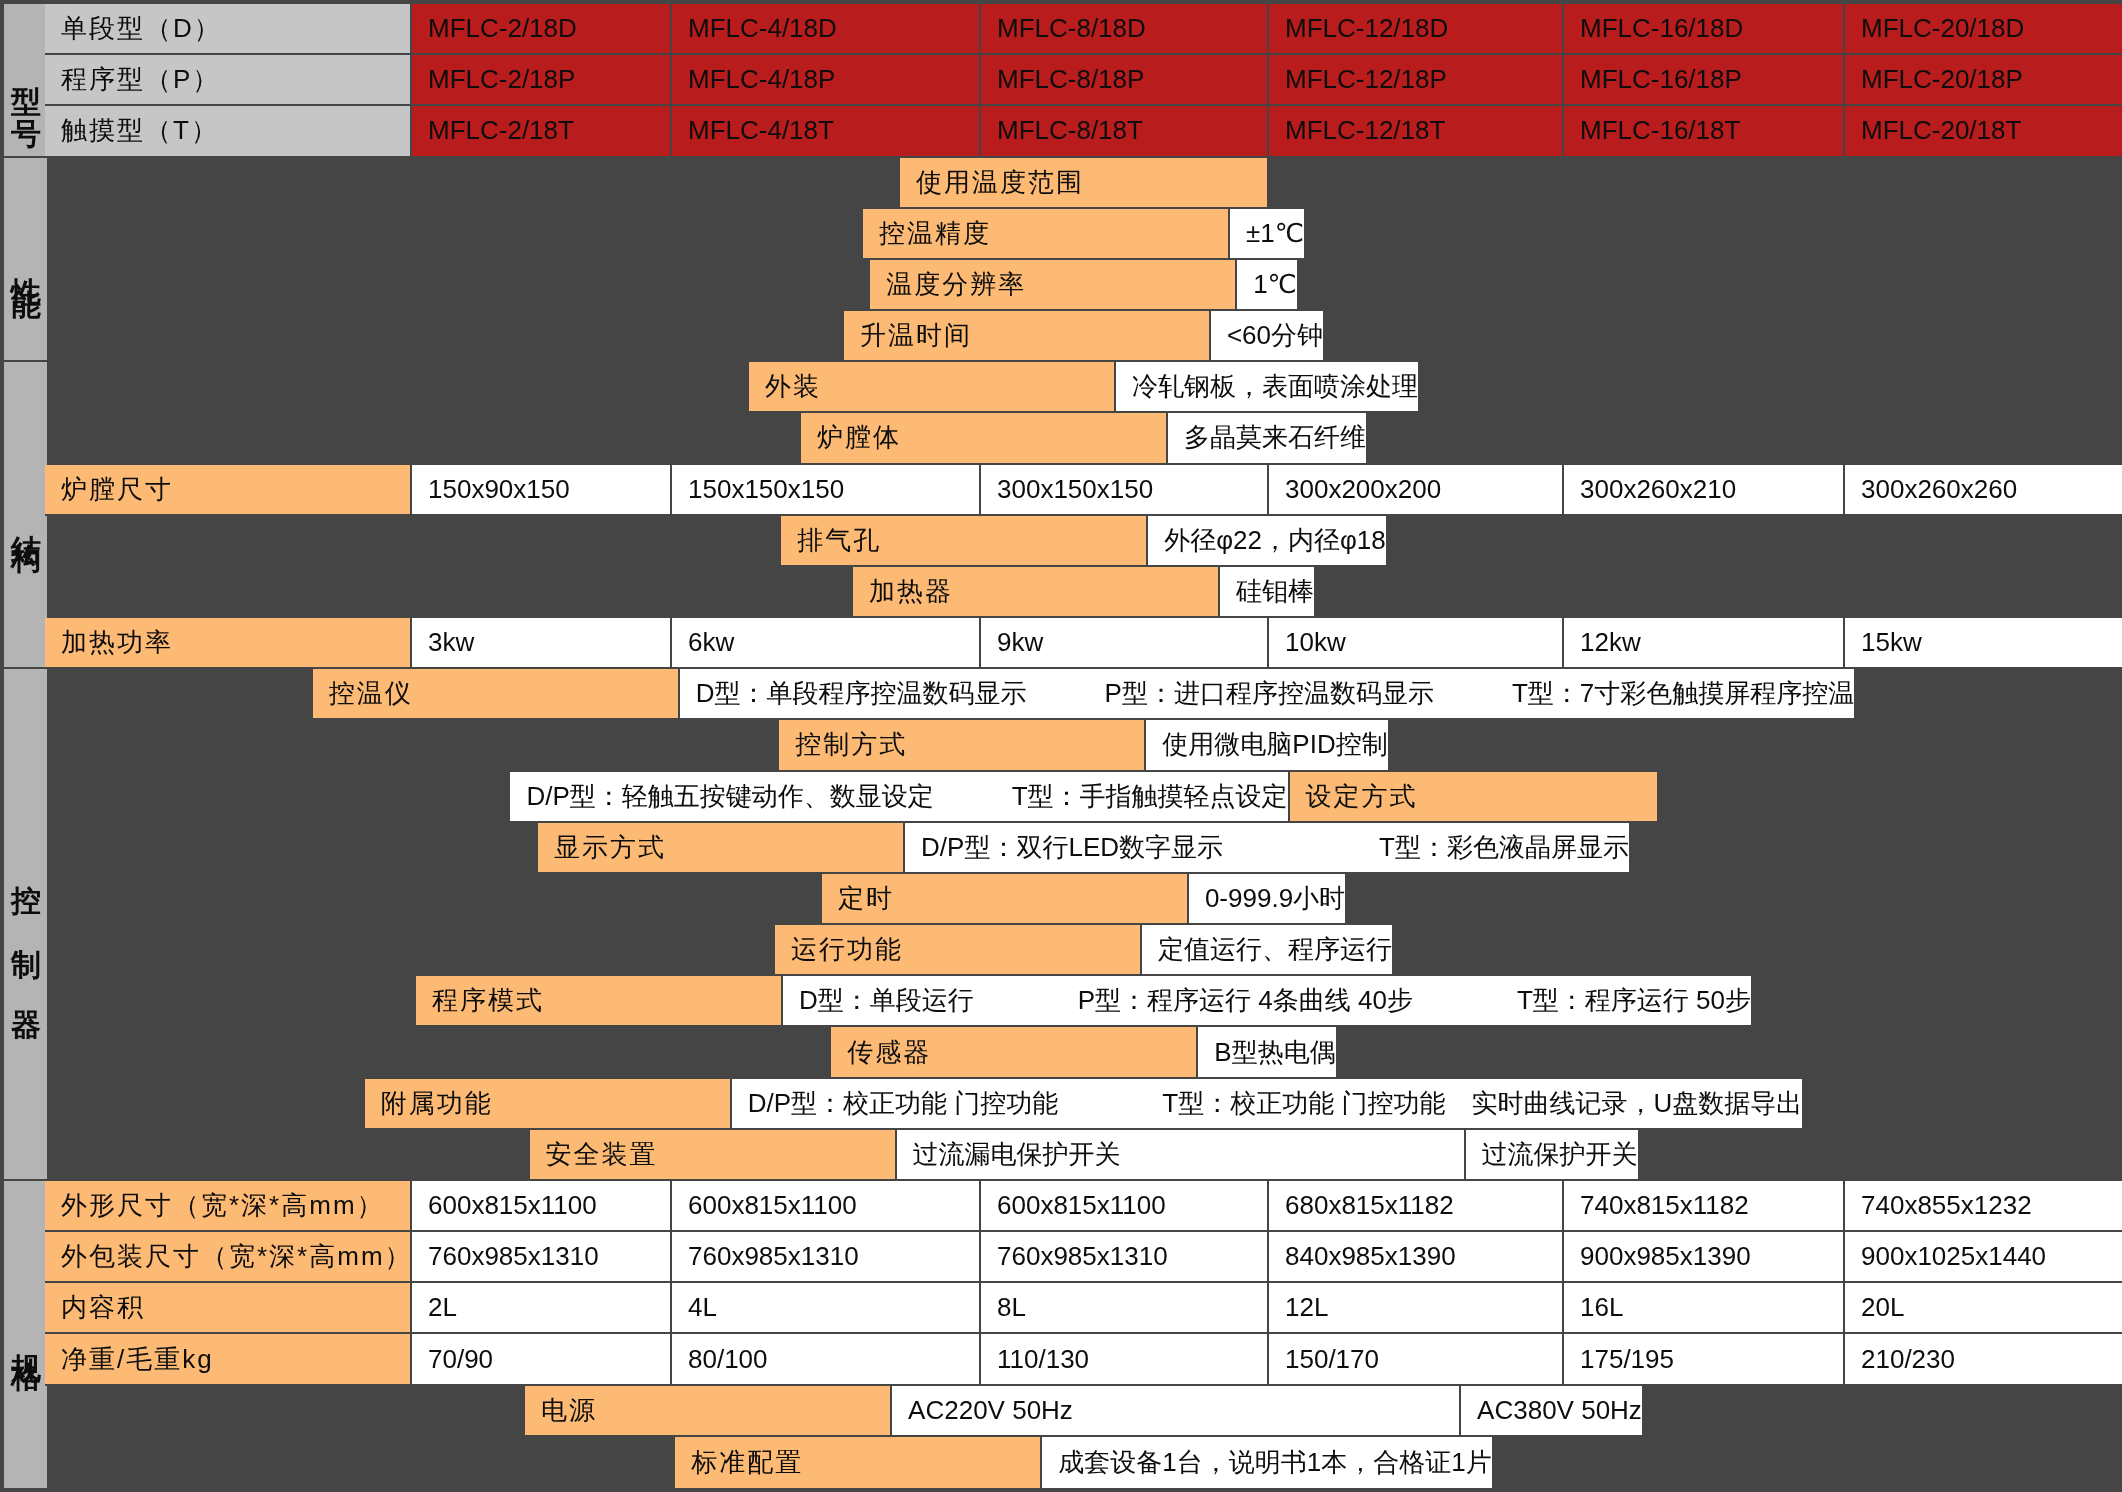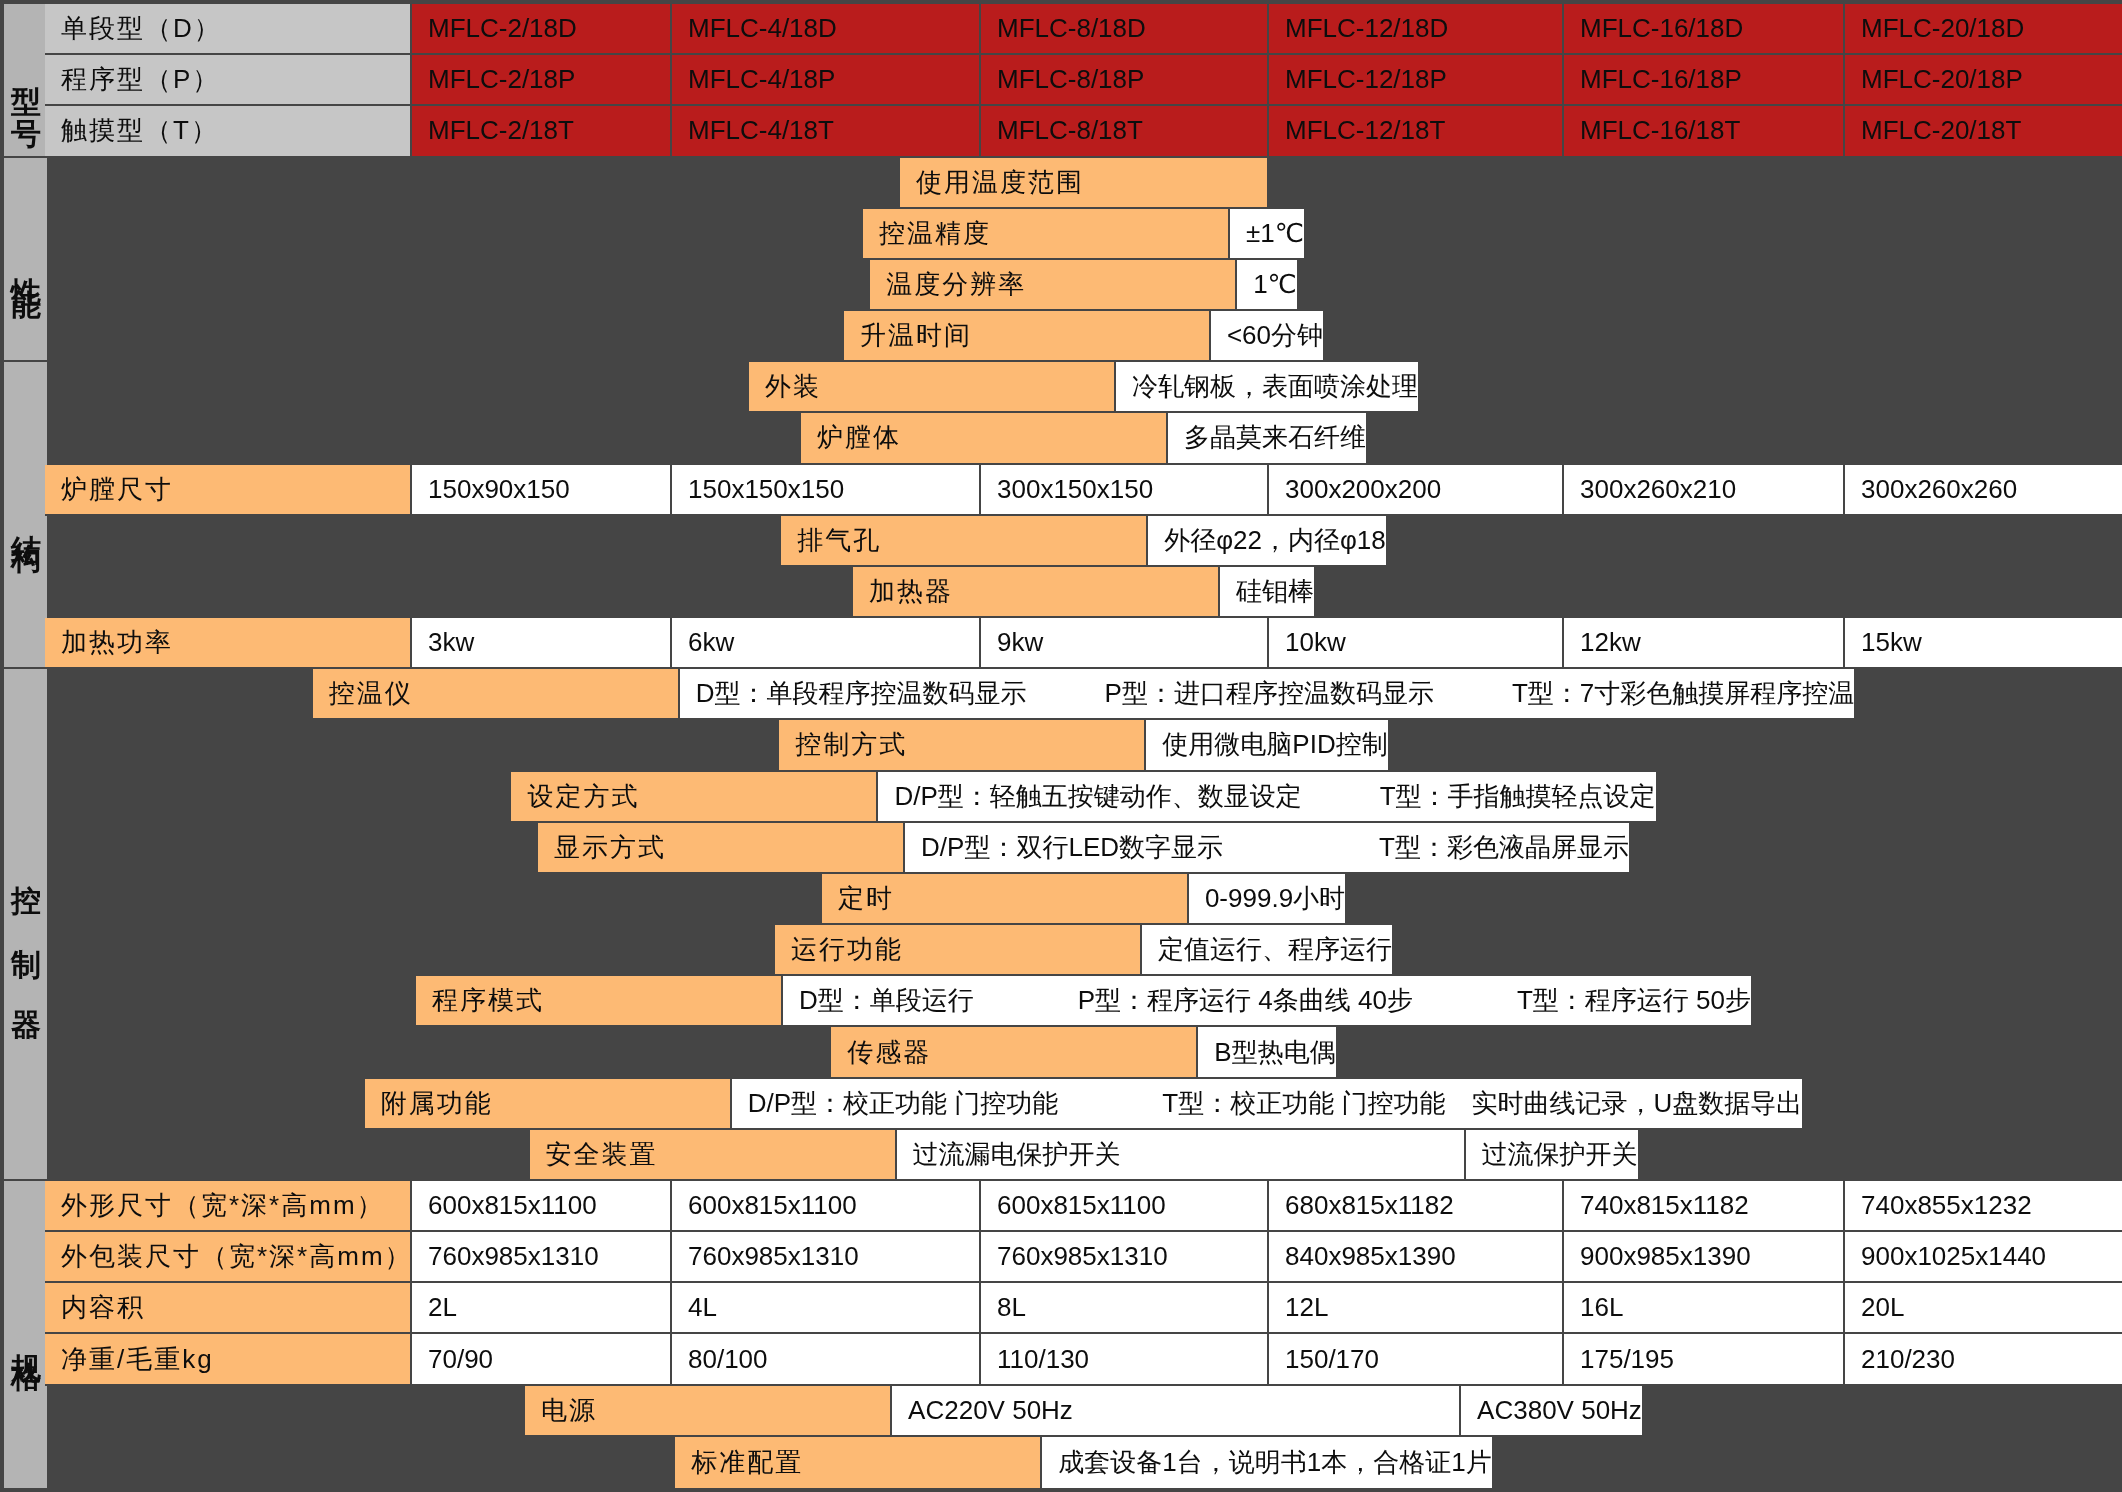--- a/index.html
+++ b/index.html
@@ -155,22 +155,22 @@
     <div class="rows">
       <div class="row">
         <div class="cell lbl">控温仪</div>
         <div class="cell span">D型：单段程序控温数码显示　　　P型：进口程序控温数码显示　　　T型：7寸彩色触摸屏程序控温</div>
       </div>
       <div class="row">
         <div class="cell lbl">控制方式</div>
         <div class="cell span">使用微电脑PID控制</div>
       </div>
       <div class="row">
+        <div class="cell span">D/P型：轻触五按键动作、数显设定　　　T型：手指触摸轻点设定</div>
         <div class="cell lbl">设定方式</div>
-        <div class="cell span">D/P型：轻触五按键动作、数显设定　　　T型：手指触摸轻点设定</div>
       </div>
       <div class="row">
         <div class="cell lbl">显示方式</div>
         <div class="cell span">D/P型：双行LED数字显示　　　　　　T型：彩色液晶屏显示</div>
       </div>
       <div class="row">
         <div class="cell lbl">定时</div>
         <div class="cell span">0-999.9小时</div>
       </div>
       <div class="row">

